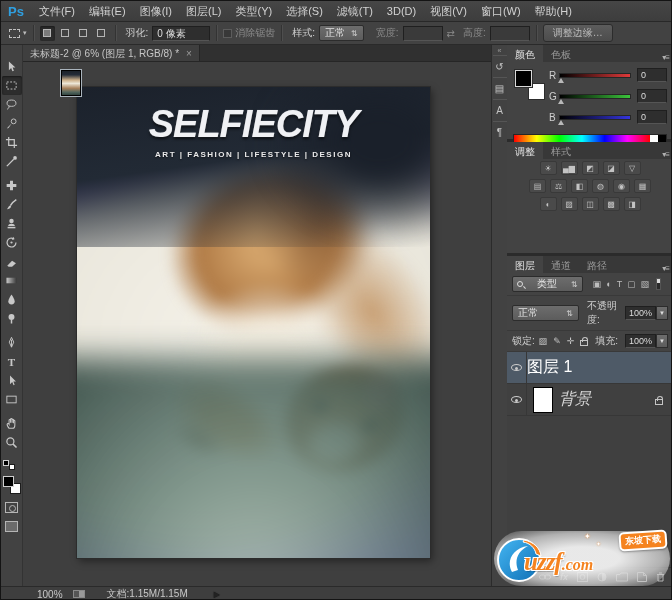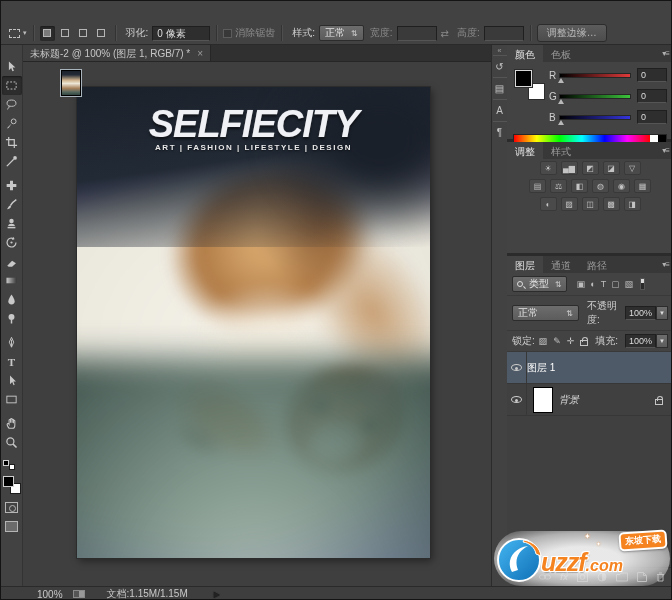--- a/index.html
+++ b/index.html
@@ -105,34 +105,34 @@
   .b-eye1 { left:233px; top:313px; } .b-eye2 { left:283px; top:332px; }
   .b-ear    { left:281px; top:286px; width:46px; height:42px;
     background:radial-gradient(closest-side,#d08d79 40%,rgba(208,141,121,0)); }
   .b-paw    { left:88px; top:298px; width:125px; height:72px; transform:rotate(28deg);
     background:radial-gradient(closest-side,#cc9c61 40%,rgba(204,156,97,0)); }
   .b-claws  { left:92px; top:338px; width:60px; height:30px; transform:rotate(28deg);
     background:radial-gradient(closest-side,rgba(112,79,48,.8),rgba(112,79,48,0)); }
   .p-title { position:absolute; left:0; top:16px; width:100%; text-align:center;
     font-size:38px; font-weight:bold; font-style:italic; letter-spacing:-1px; color:#f0f1f4;
     text-shadow:0 2px 3px rgba(0,0,0,.65), 0 0 1px #9aa0ab; }
-  .p-sub { position:absolute; left:0; top:56px; width:100%; text-align:center;
+  .p-sub { position:absolute; left:0; top:63px; width:100%; text-align:center;
     font-size:8px; font-weight:bold; letter-spacing:1.5px; color:#e9e9ea;
     text-shadow:0 1px 2px rgba(0,0,0,.6); }
 
   
   .rightcol { width:182px; display:flex; background:#333; }
   .iconstrip { width:16px; background:#424242; border-left:1px solid #2b2b2b; display:flex;
     flex-direction:column; align-items:center; padding-top:2px; }
   .strip-collapse { color:#9d9d9d; font-size:7px; height:8px; line-height:8px; }
   .strip-btn { width:14px; height:22px; color:#c4c4c4; font-size:10px; display:flex;
     align-items:center; justify-content:center; border-top:1px solid #555; }
   .panels { width:166px; display:flex; flex-direction:column; gap:3px; background:#2b2b2b; }
   .panel { background:#434343; }
-  .phead { height:17px; background:#383838; display:flex; align-items:center; font-size:10px; }
+  .phead { height:17px; background:#383838; display:flex; align-items:flex-end; font-size:10px; }
   .ptab { padding:2px 8px 1px; color:#9c9c9c; height:17px; line-height:15px; }
   .ptab.active { background:#434343; color:#e2e2e2; }
   .pmenu { margin-left:auto; margin-right:4px; color:#b0b0b0; font-size:8px; letter-spacing:-1px; }
 
   
   .color-body { display:flex; padding:6px 6px 2px; }
   .cswatches { position:relative; width:30px; height:30px; margin:2px 4px 0 2px; }
   .cswatches .fg { position:absolute; left:0; top:0; width:17px; height:17px; background:#000;
     border:1px solid #d9d9d9; outline:1px solid #2c2c2c; }
   .cswatches .bg { position:absolute; right:0; bottom:0; width:17px; height:17px; background:#fff;
@@ -155,41 +155,41 @@
   .adj-row { display:flex; justify-content:center; gap:4px; padding:2px 0; }
   .adj-icon { width:17px; height:14px; background:#4a4a4a; border:1px solid #393939;
     border-radius:2px; color:#c3c3c3; font-size:8px; display:flex; align-items:center;
     justify-content:center; overflow:hidden; }
 
   
   .layers { flex:1; display:flex; flex-direction:column; }
   .lrow { display:flex; align-items:center; padding:3px 5px; gap:4px; font-size:10px; color:#cfcfcf;
     border-bottom:1px solid #393939; }
   .search-dd { background:linear-gradient(#6d6d6d,#5c5c5c); border:1px solid #2c2c2c; border-radius:2px;
-    height:16px; display:inline-flex; align-items:center; gap:6px; padding:0 4px; color:#e3e3e3; }
+    height:16px; display:inline-flex; align-items:center; gap:14px; padding:0 4px; color:#e3e3e3; }
   .mag { width:6px; height:6px; border:1px solid #dcdcdc; border-radius:50%; position:relative; }
   .mag::after { content:""; position:absolute; left:5px; top:5px; width:3px; height:1px;
     background:#dcdcdc; transform:rotate(45deg); }
   .f-icons { display:flex; gap:5px; margin-left:6px; align-items:center; color:#bdbdbd; font-size:9px; }
   .f-toggle { width:5px; height:12px; background:#2a2a2a; border:1px solid #555; margin-left:3px; position:relative; }
   .f-toggle::before { content:""; position:absolute; left:0; right:0; top:0; height:4px; background:#d9d9d9; }
   .valbox { display:inline-flex; align-items:center; margin-left:3px; }
   .valbox .v { background:#2e2e2e; border:1px solid #1f1f1f; border-bottom-color:#555;
     color:#ddd; font-size:9px; height:14px; line-height:12px; padding:0 3px; min-width:28px; }
   .valbox .a { width:12px; height:14px; background:linear-gradient(#6d6d6d,#5c5c5c);
     border:1px solid #2c2c2c; font-size:6px; color:#ddd; display:flex; align-items:center;
     justify-content:center; }
   .blend-dd { width:88px; justify-content:space-between; }
   .lock-glyphs { display:flex; gap:6px; align-items:center; color:#c5c5c5; font-size:9px; }
   .mini-lock { width:8px; height:6px; border:1px solid #c5c5c5; position:relative; margin-top:4px; }
   .mini-lock::before { content:""; position:absolute; top:-4px; left:1px; width:4px; height:4px;
     border:1px solid #c5c5c5; border-bottom:none; border-radius:3px 3px 0 0; }
   .layer-list { flex:1; background:#404040; }
   .layer-row { height:32px; display:flex; align-items:center; border-bottom:1px solid #373737;
-    color:#d6d6d6; font-size:10px; }
+    color:#d6d6d6; font-size:16px; }
   .layer-row.selected { background:#4e5a67; color:#fff; }
   .eye-cell { width:20px; align-self:stretch; border-right:1px solid #373737; display:flex;
     align-items:center; justify-content:center; }
   .eye { width:11px; height:7px; border:1px solid #c9c9c9; border-radius:50%; position:relative; }
   .eye::after { content:""; position:absolute; left:3px; top:1.5px; width:3px; height:3px;
     background:#c9c9c9; border-radius:50%; }
   .thumb { width:20px; height:26px; margin:0 6px; border:1px solid #000; }
   .thumb.poster { box-shadow:0 0 0 1px #aab4bd;
     background:linear-gradient(180deg,#1b2129 0%,#242c38 16%,#cdb08a 38%,#ece6d6 52%,#a8825c 72%,#53675f 88%,#32443f 100%); }
   .thumb.white { background:#fff; }
@@ -206,35 +206,51 @@
     background:linear-gradient(90deg,#555 50%,#999 50%); }
   .doc-info { margin-left:22px; }
   .status-arrow { margin-left:26px; color:#1d1d1d; font-size:8px;
     text-shadow:0 0 1px #111; color:#222; }
 
   
   .watermark { position:absolute; right:1px; bottom:13px; width:176px; height:55px; z-index:50; }
   .wm-glow { position:absolute; inset:0; border-radius:28px;
     background:radial-gradient(ellipse at 50% 50%, rgba(238,238,238,.97) 30%, rgba(205,205,205,.8) 65%, rgba(160,160,160,0) 100%); }
   .wm-swoosh { position:absolute; left:2px; top:3px; }
-  .wm-text { position:absolute; left:47px; top:17px; font-style:italic; font-weight:bold; white-space:nowrap; }
+  .wm-text { position:absolute; left:30px; top:17px; font-style:italic; font-weight:bold; white-space:nowrap;font-family:Liberation Serif, serif; }
   .wm-brand { font-size:25px; letter-spacing:-1px;
     text-shadow:-1px -1px 0 #fff,1px -1px 0 #fff,-1px 1px 0 #fff,1px 1px 0 #fff, 1px 2px 1px rgba(0,0,0,.25); }
   .wm-suffix { font-size:16px;
     text-shadow:-1px -1px 0 #fff,1px -1px 0 #fff,-1px 1px 0 #fff,1px 1px 0 #fff; }
   .wm-badge { position:absolute; right:3px; top:0; border:2px solid #fff; border-radius:5px;
     color:#fff; font-size:9px; font-weight:bold; padding:1px 4px; transform:rotate(-4deg);
     box-shadow:0 1px 2px rgba(0,0,0,.35); }
   .wm-spark { position:absolute; color:#fff; font-size:8px; text-shadow:0 0 2px #f5831f; }
 </style>
 </head>
 <body>
 
 <div id="window">
 
+  <div class="menubar">
+    <span class="ps-logo">Ps</span>
+    <div style="display:flex">
+        <div class="menu-item">文件(F)</div>
+        <div class="menu-item">编辑(E)</div>
+        <div class="menu-item">图像(I)</div>
+        <div class="menu-item">图层(L)</div>
+        <div class="menu-item">类型(Y)</div>
+        <div class="menu-item">选择(S)</div>
+        <div class="menu-item">滤镜(T)</div>
+        <div class="menu-item">3D(D)</div>
+        <div class="menu-item">视图(V)</div>
+        <div class="menu-item">窗口(W)</div>
+        <div class="menu-item">帮助(H)</div>
+      </div>
+  </div>
 
   <div class="optionsbar">
     <span class="tool-preset">
       <span class="dash-box"></span>
       <span class="caret">▾</span>
     </span>
     <span class="opt-sep"></span>
     <span class="selmodes">
       <span class="selmode active">
           <span class="sq"></span>
@@ -254,21 +270,21 @@
     <span class="well feather">0 像素</span>
     <span class="opt-sep"></span>
     <span class="checkbox"></span>
     <span class="dim">消除锯齿</span>
     <span class="opt-sep"></span>
     <span class="lbl">样式:</span>
     <span class="dropdown">
       <span>正常</span>
       <span class="spin">⇅</span>
     </span>
-    <span class="lbl dim" style="margin-left:6px">宽度:</span>
+    <span class="lbl dim" style="margin-left:12px">宽度:</span>
     <span class="well empty"></span>
     <span class="lbl dim">⇄</span>
     <span class="lbl dim">高度:</span>
     <span class="well empty"></span>
     <span class="opt-sep"></span>
     <button class="btn">调整边缘…</button>
   </div>
 
   <div class="main">
 
@@ -400,21 +416,21 @@
         <span class="swatch-bg"></span>
         <span class="swatch-fg"></span>
       </div>
       <div class="qmask"></div>
       <div class="smode"></div>
     </div>
 
     <div class="docarea">
       <div class="tabbar">
         <div class="doctab">
-          <span>未标题-2 @ 100% (图层 1, RGB/7) *</span>
+          <span>未标题-2 @ 6% (图层 1, RGB/8) *</span>
           <span class="close">×</span>
         </div>
       </div>
       <div class="canvas">
         <div class="poster">
           <div class="p-surface"></div>
           <div class="p-cat">
             <div class="blob b-body"></div>
               <div class="blob b-back"></div>
             <div class="blob b-leg"></div>

